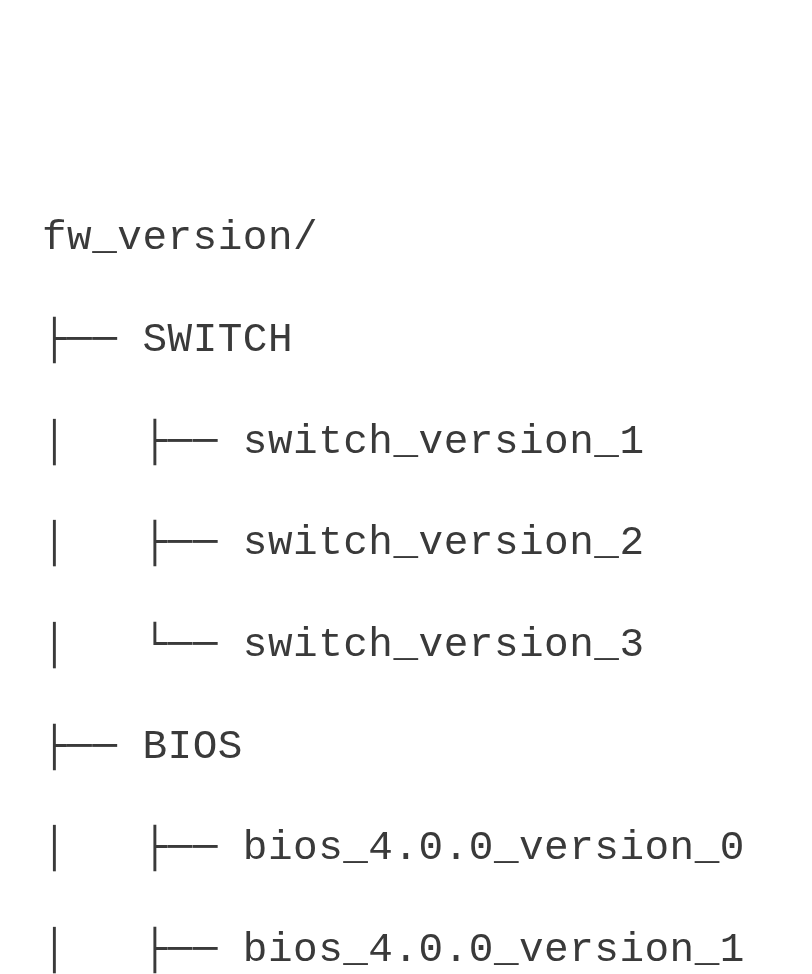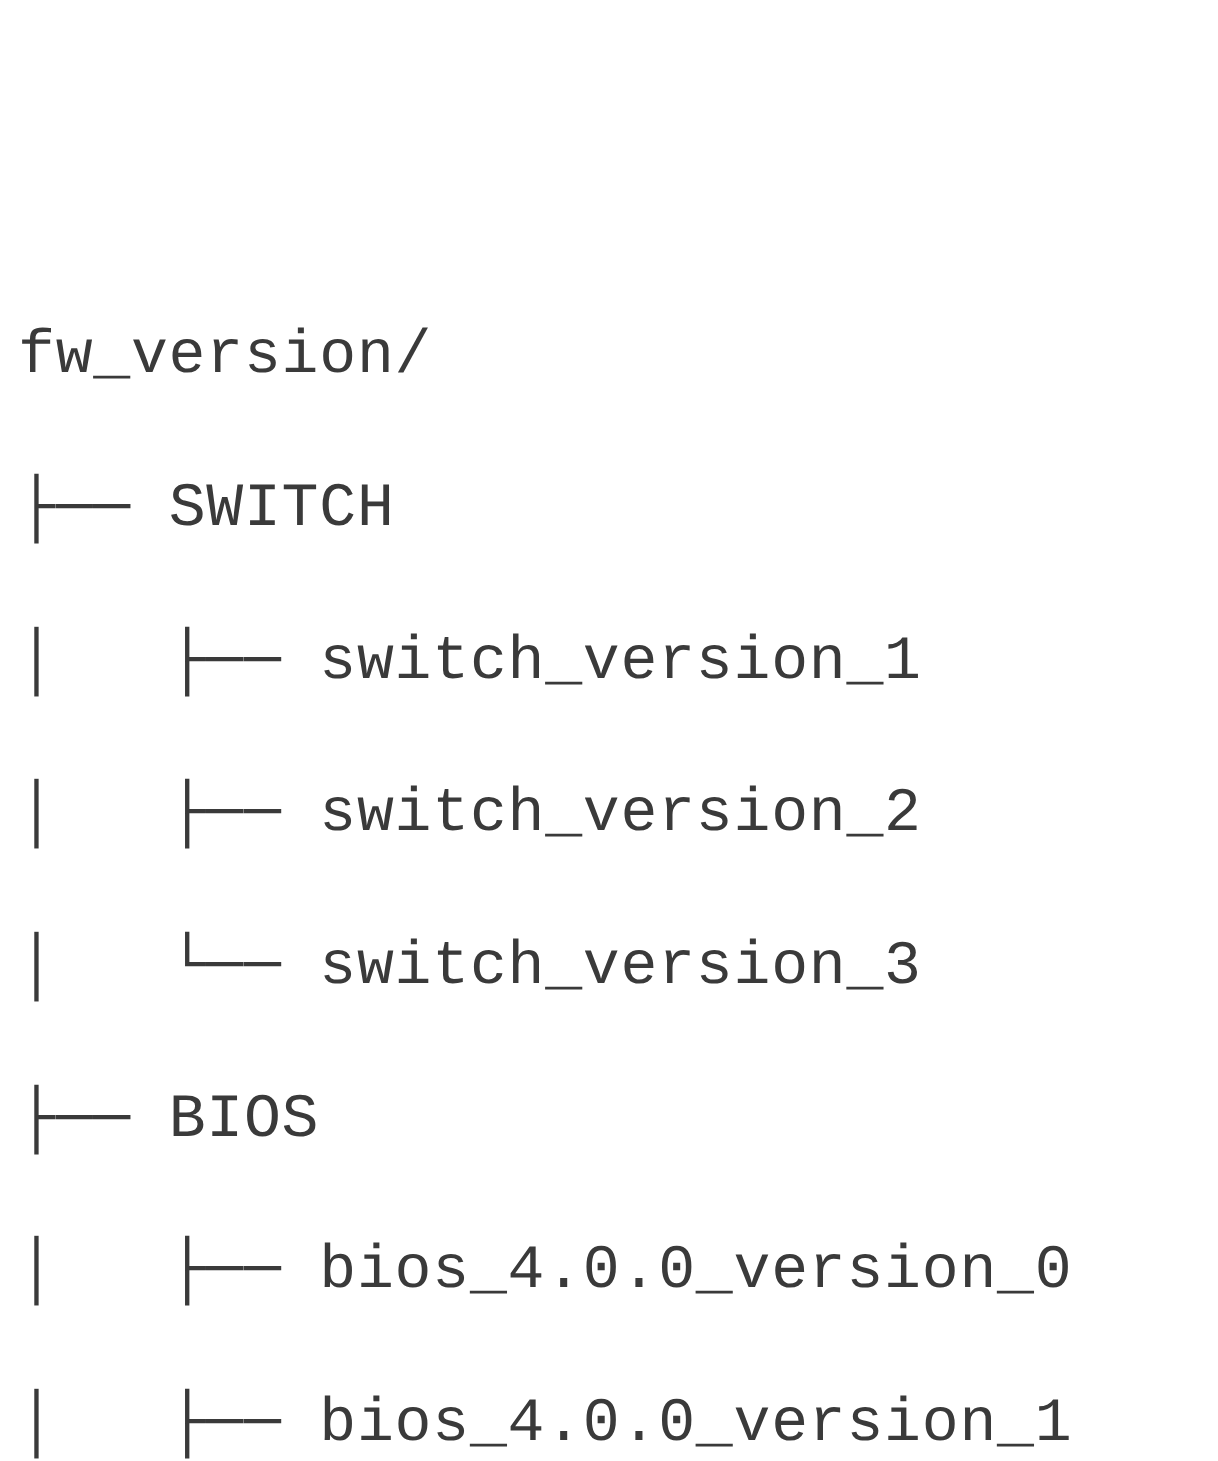--- a/index.html
+++ b/index.html
@@ -13,20 +13,21 @@
       line-height: 1.24;
       color: #3a3a3a;
       background: #ffffff;
       padding: 10px 12px;
       white-space: pre;
       letter-spacing: 0.5px;
       font-weight: 500;
     }
     .line {
       display: block;
+      margin-left: 30px;
     }
   </style>
 </head>
 <body>
 
 
 
 <span class="line">fw_version/</span>
 <span class="line"><span>├── </span><span>SWITCH</span></span>
 <span class="line"><span>│   </span><span>├── </span><span>switch_version_1</span></span>

